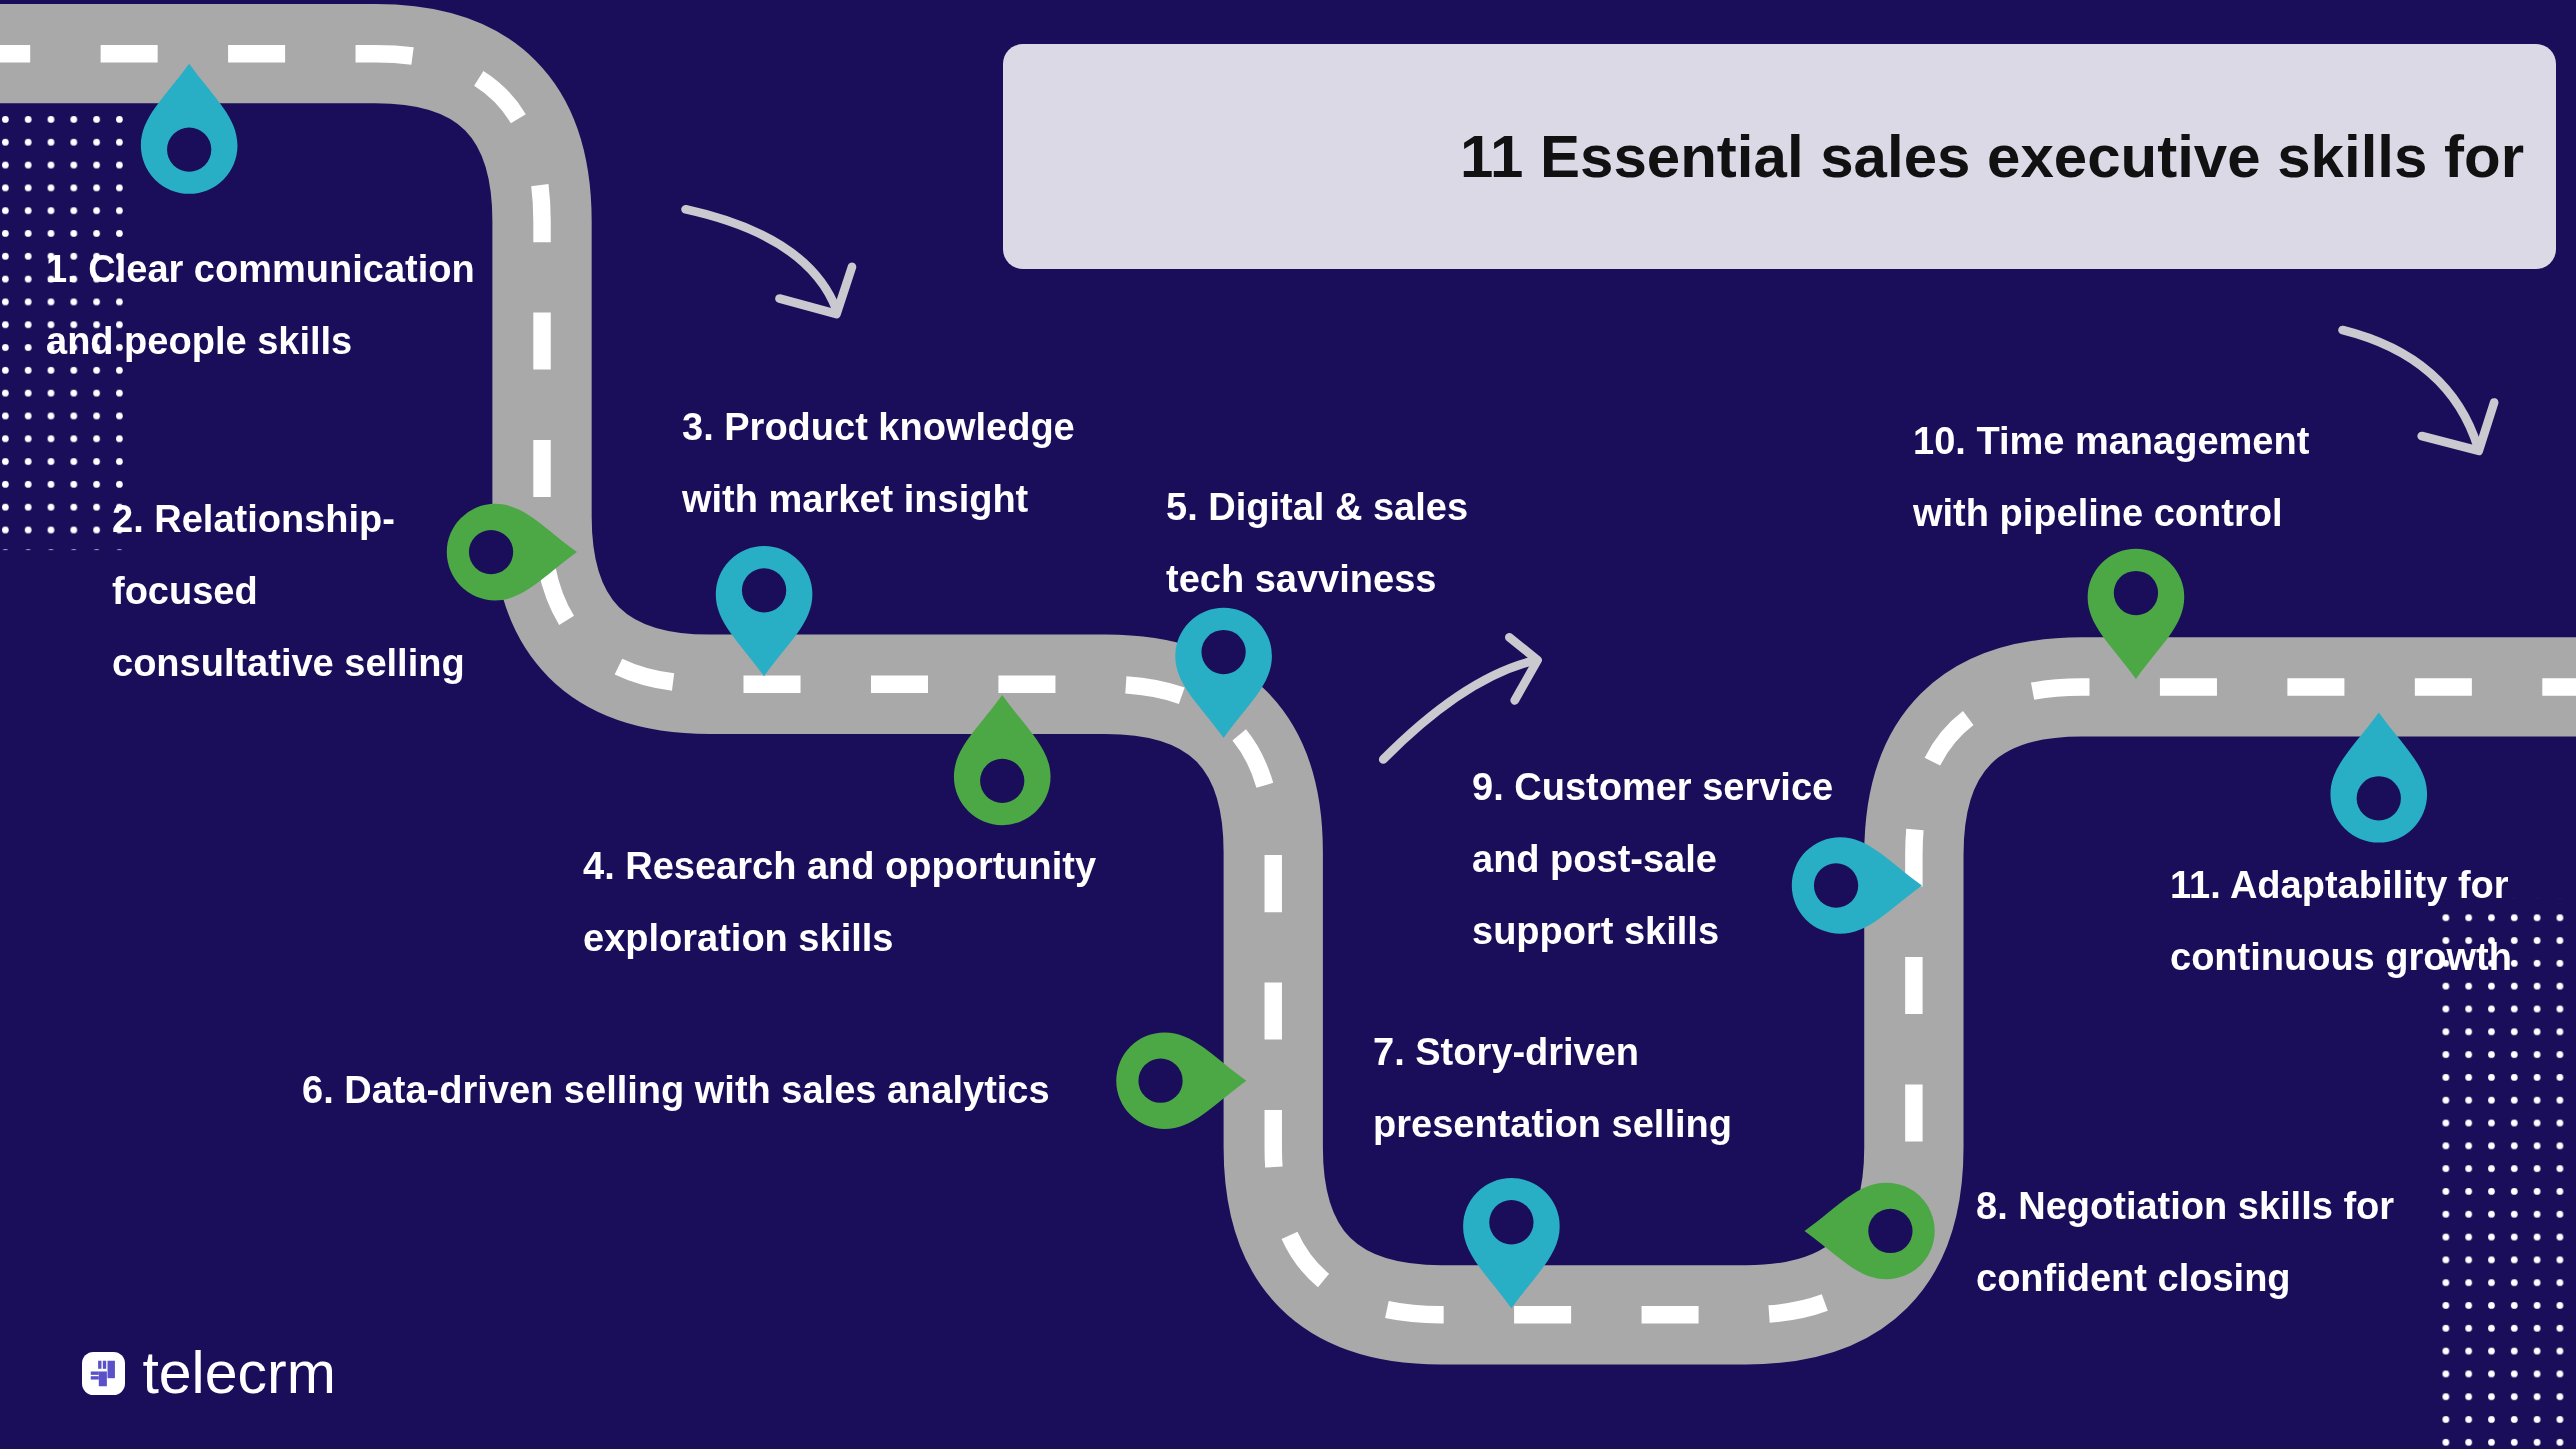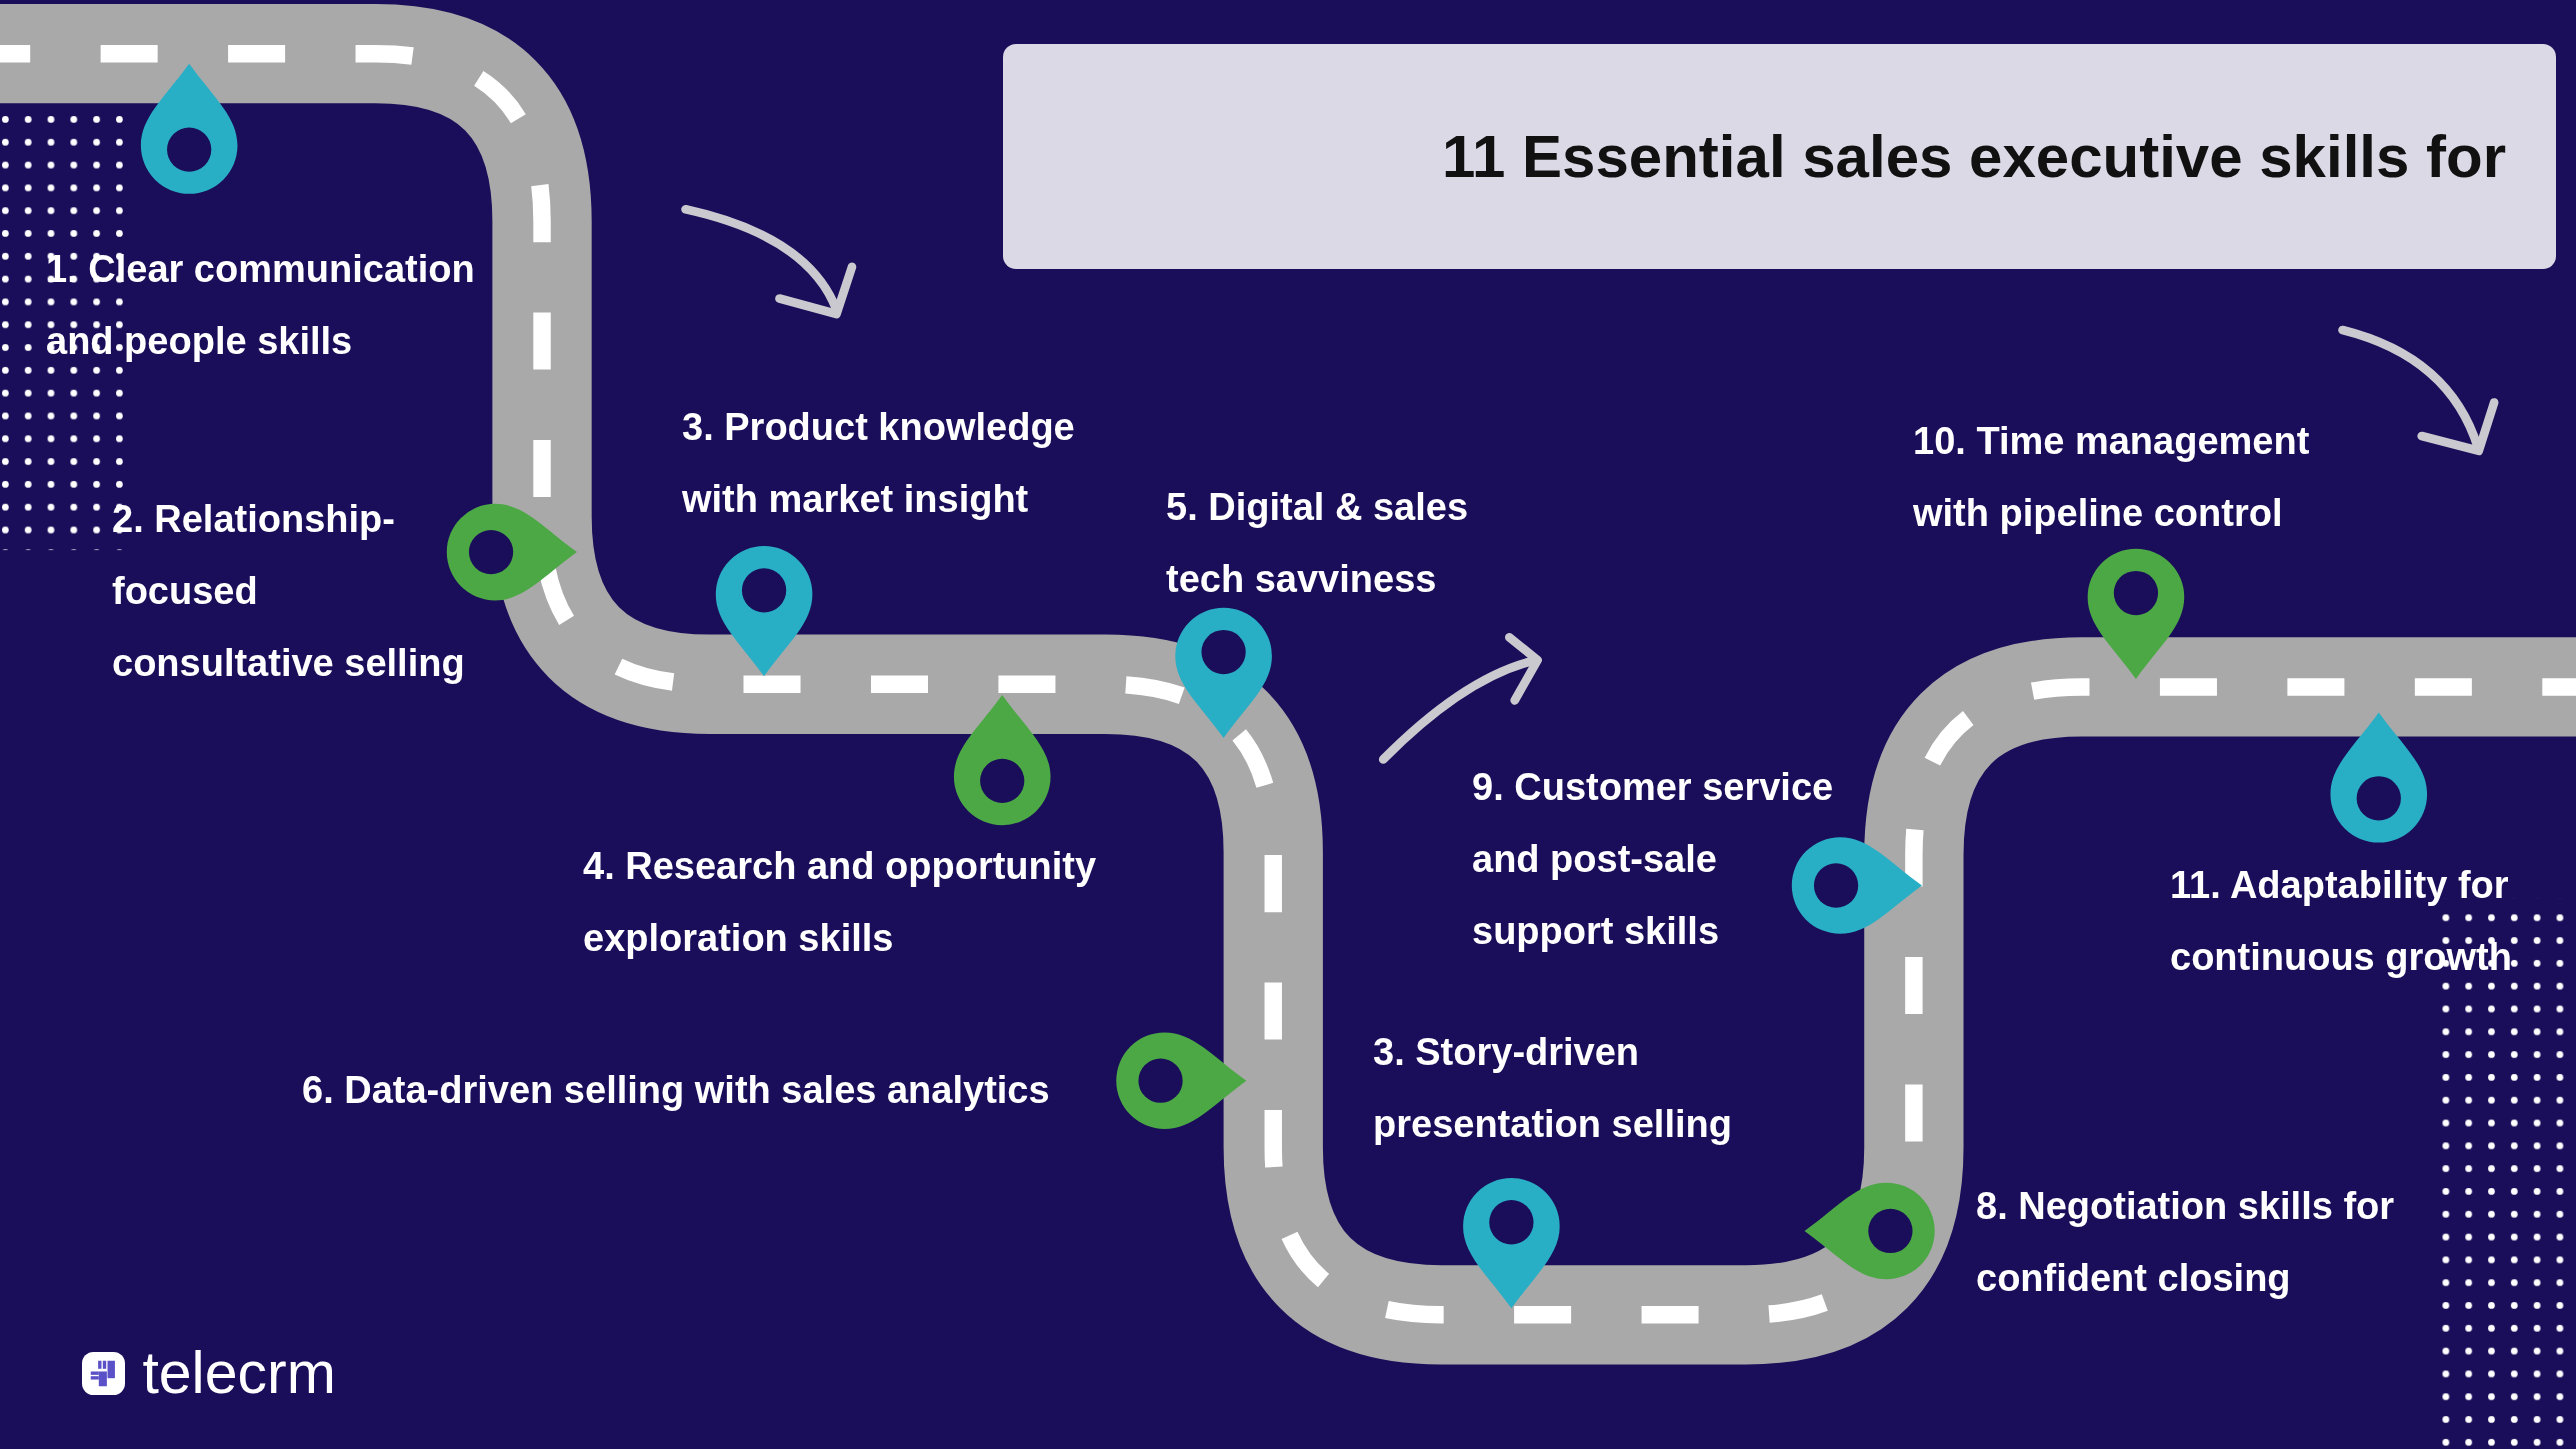--- a/index.html
+++ b/index.html
@@ -24,23 +24,23 @@
   .pin-teal path{fill:var(--teal);}
   .pin-green path{fill:var(--green);}
   .pin-hole{fill:var(--background);}
   .skill{
     position:absolute;color:var(--skillText);font-weight:bold;
     font-size:38px;line-height:72px;white-space:nowrap;
   }
   .skill span{display:block;}
   .title-box{
     position:absolute;left:1003px;top:44px;width:1553px;height:225px;
-    background:var(--titleBox);border-radius:13px;
+    background:var(--titleBox);border-radius:20px;
     display:flex;flex-direction:column;justify-content:center;
-    text-align:right;padding-right:50px;
+    text-align:right;padding-right:32px;
     color:var(--titleText);font-weight:bold;font-size:60px;line-height:103px;
     white-space:nowrap;
   }
   .logo{position:absolute;left:66px;top:1344px;display:flex;align-items:center;gap:17.4px;padding-left:16px;}
   .logo-icon{
     width:43px;height:43px;background:#FFFFFF;border-radius:11.4px;
     display:flex;align-items:center;justify-content:center;
   }
   .logo-text{color:var(--logoText);font-size:59px;font-weight:normal;line-height:1;}
 </style>
@@ -147,21 +147,21 @@
     <span>exploration skills</span>
   </div>
   <div class="skill" style="left:1166px;top:471px">
     <span>5. Digital &amp; sales</span>
     <span>tech savviness</span>
   </div>
   <div class="skill" style="left:302px;top:1054px">
     <span>6. Data-driven selling with sales analytics</span>
   </div>
   <div class="skill" style="left:1373px;top:1016px">
-    <span>3. Story-driven</span>
+    <span>7. Story-driven</span>
     <span>presentation selling</span>
   </div>
   <div class="skill" style="left:1976px;top:1170px">
     <span>8. Negotiation skills for</span>
     <span>confident closing</span>
   </div>
   <div class="skill" style="left:1472px;top:751px">
     <span>9. Customer service</span>
     <span>and post-sale</span>
     <span>support skills</span>

